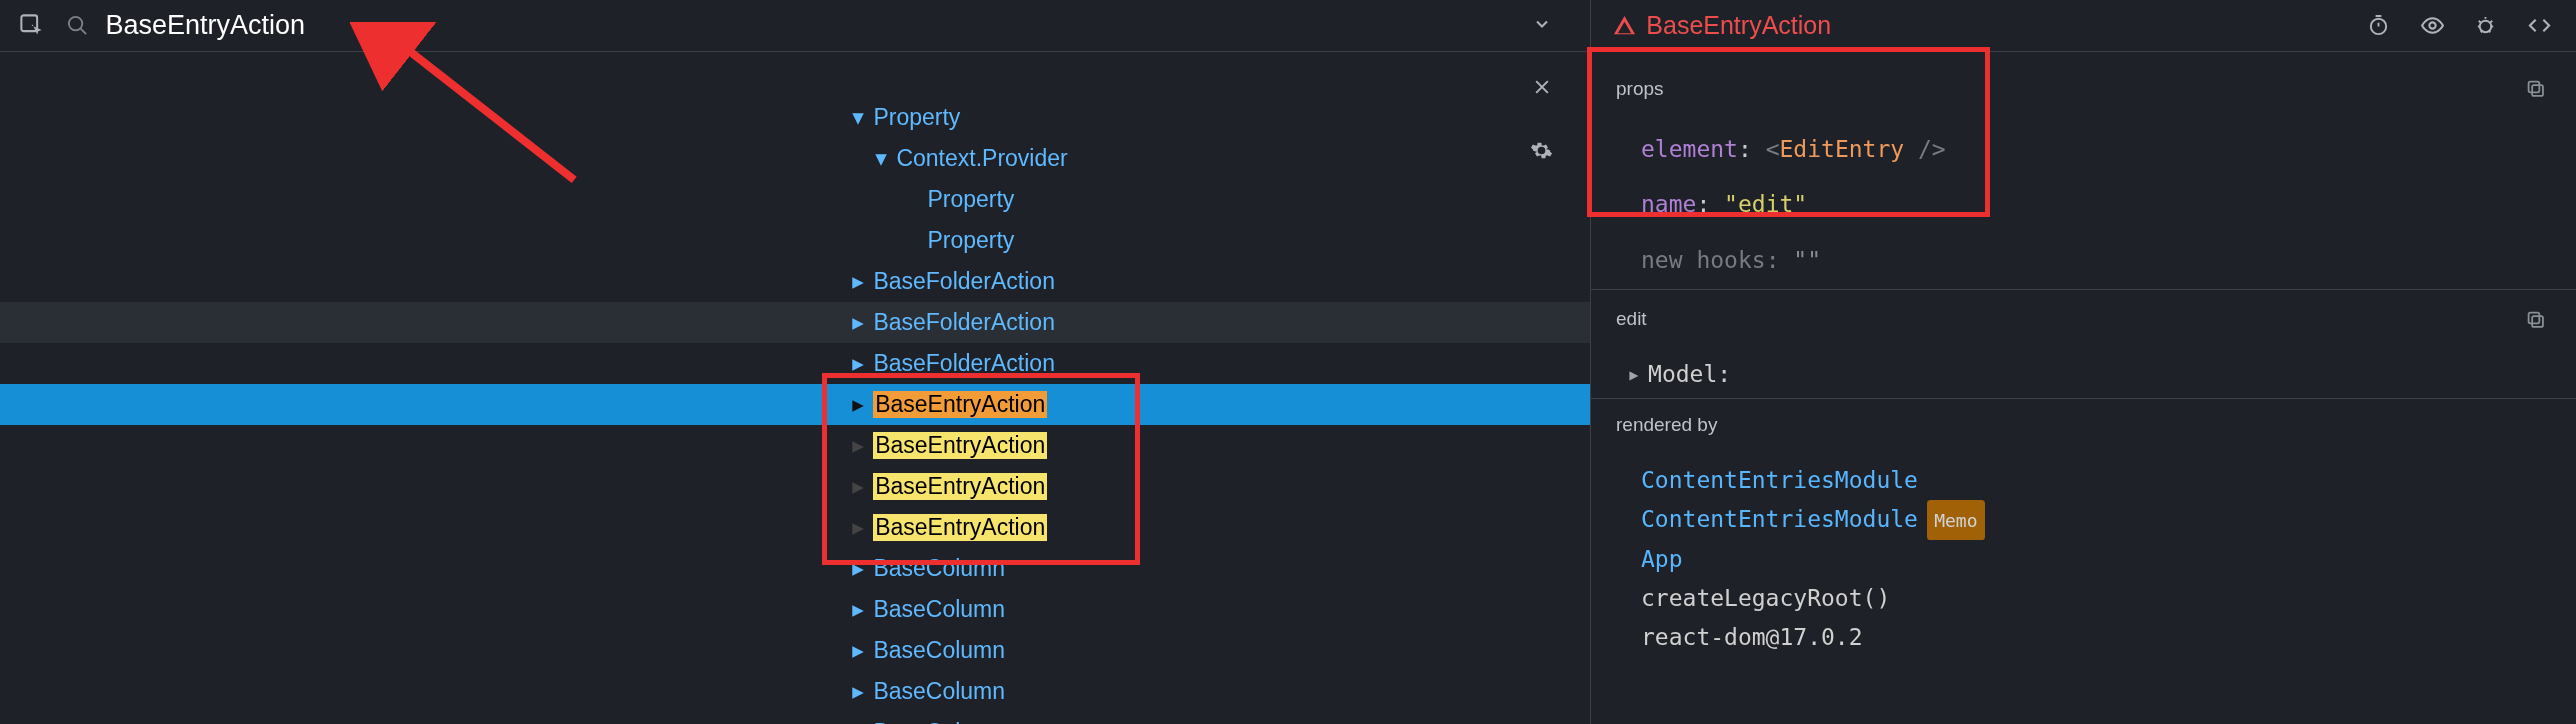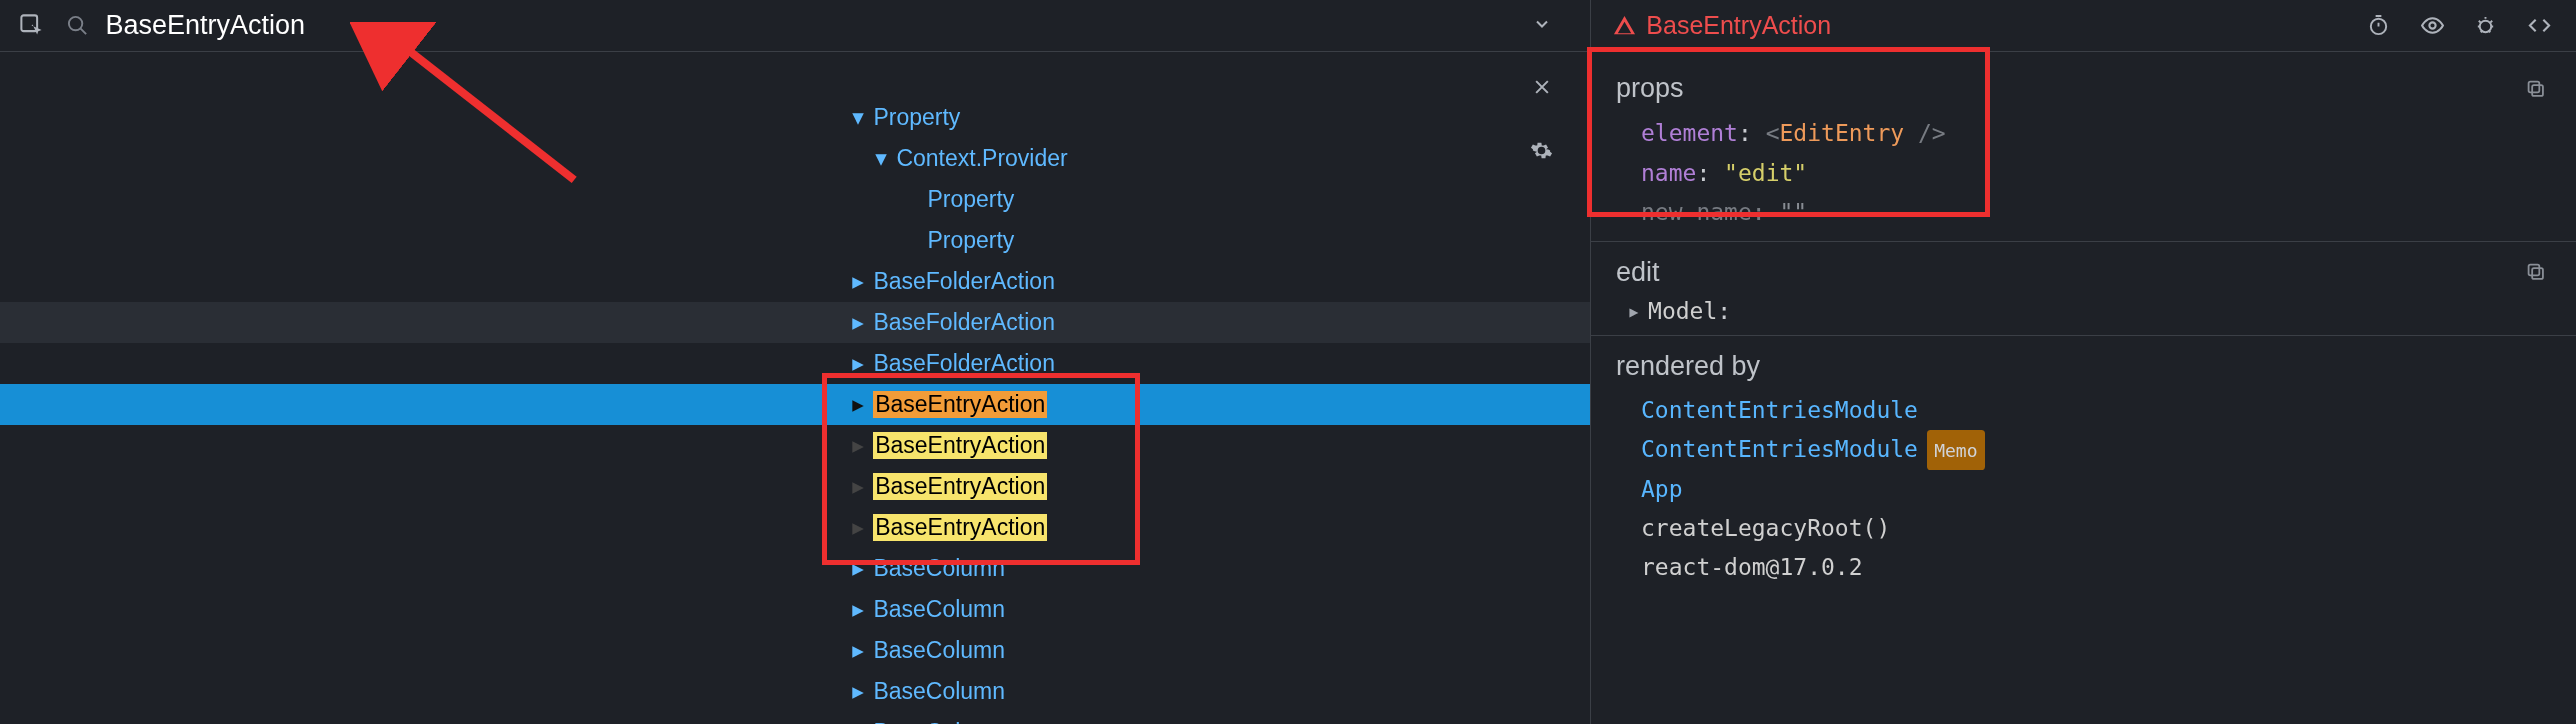--- a/index.html
+++ b/index.html
@@ -5,21 +5,21 @@
   * { box-sizing: border-box; margin: 0; padding: 0; }
   html, body { width: 2576px; height: 724px; }
   body {
     background: #1e2127;
     font-family: "Segoe UI", "Helvetica Neue", Arial, sans-serif;
     font-size: 23px;
     color: #d0d0d0;
     overflow: hidden;
     display: flex;
   }
-  .mono { font-family: "SF Mono", Menlo, Consolas, monospace; }
+  .mono { font-family: "SF Mono", Menlo, Consolas, monospace; margin-top: 16px; }
 
   
   .left {
     width: 1591px;
     height: 100%;
     border-right: 1.8px solid #3b3f46;
     display: flex;
     flex-direction: column;
     position: relative;
   }
@@ -130,21 +130,21 @@
   }
   .inspector-title .warn-icon { width: 23px; height: 23px; }
   .inspector-tools { display: flex; gap: 23px; }
   .inspector-body {
     flex: 1;
     padding: 16px 0 0 0;
     position: relative;
   }
   .section-label {
     color: #bfc3c9;
-    font-size: 27px;
+    font-size: 19px;
     padding: 5.4px 25px 9px 25px;
     display: flex;
     justify-content: space-between;
     align-items: center;
   }
   .section-label .copy-icon { color: #8a8f97; }
   .kv-line {
     padding: 1.8px 0 1.8px 50px;
     font-size: 23px;
     line-height: 36px;
@@ -372,21 +372,21 @@
     </div>
     <div class="kv-line mono">
       <span class="kv-key">element</span><span class="kv-punct">: </span>
       <span class="kv-tag">&lt;</span><span class="kv-tagname">EditEntry</span><span class="kv-tag"> /&gt;</span>
     </div>
     <div class="kv-line mono">
       <span class="kv-key">name</span><span class="kv-punct">: </span>
       <span class="kv-string">"edit"</span>
     </div>
     <div class="kv-line mono">
-      <span class="kv-key-dim">new name</span><span class="kv-punct" style="color:#777b82;">: </span>
+      <span class="kv-key-dim">new hooks</span><span class="kv-punct" style="color:#777b82;">: </span>
       <span class="kv-empty">""</span>
     </div>
 
     <div class="red-box" style="left:-3.6px; top:-5.4px; width:403px; height:170px;"></div>
 
     <div class="section">
       <div class="section-label">
         <span>edit</span>
         <span class="icon-btn copy-icon">
           <svg width="21.5" height="21.5" viewBox="0 0 24 24" fill="none" stroke="currentColor" stroke-width="2">

